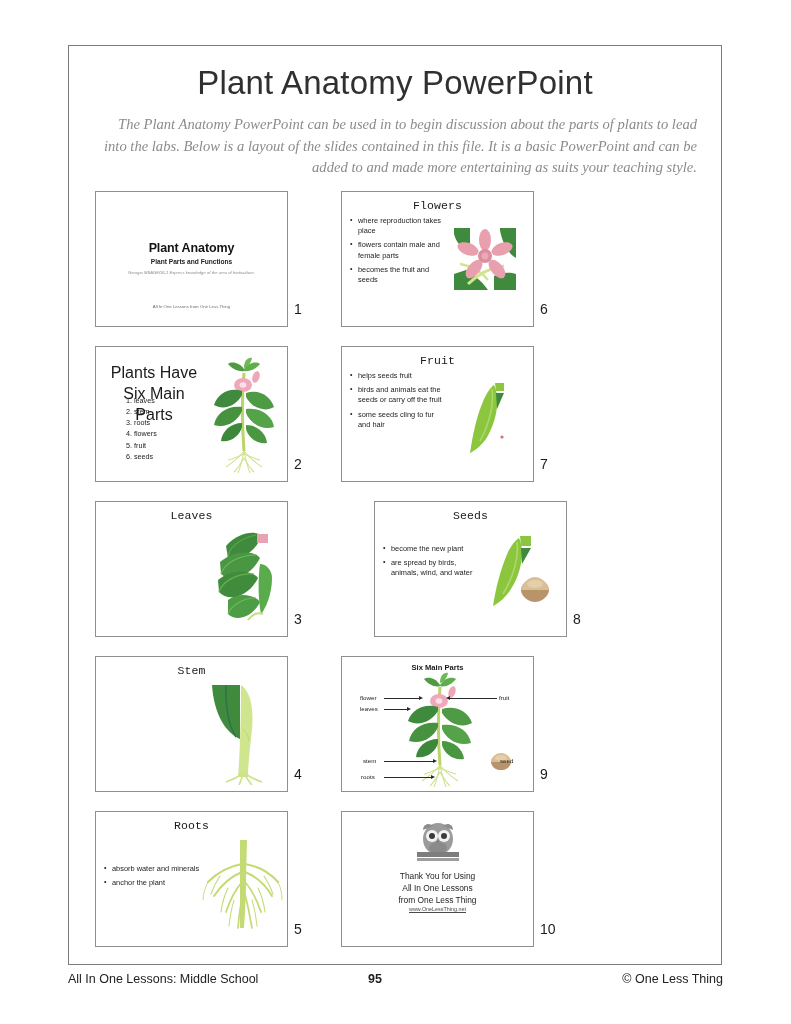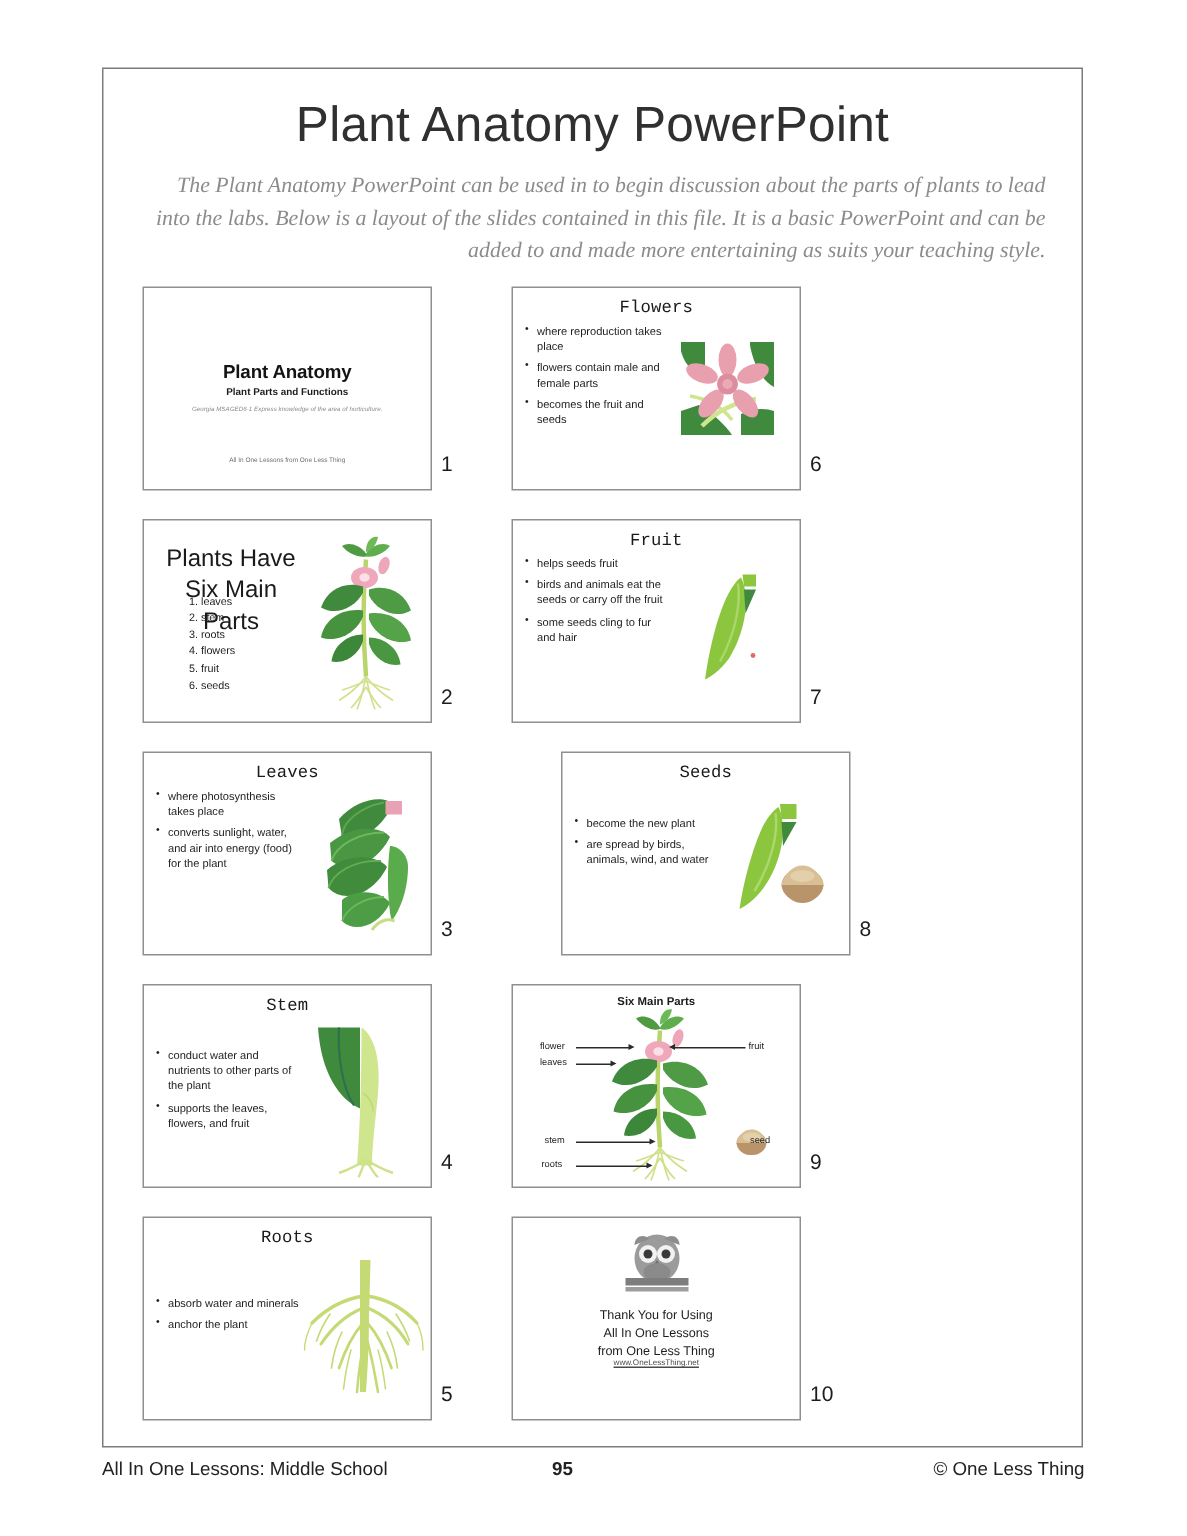--- a/index.html
+++ b/index.html
@@ -270,24 +270,20 @@
               </g>
             </g>
           </svg>
         </div>
         <div class="slide-num">2</div>
       </div>
 
       <div class="slide-cell" style="left:26px; top:310px;">
         <div class="slide">
           <div class="s-title">Leaves</div>
-          <div class="s-bullets">
-            <div class="bul"><span>where </span><b>photosynthesis</b><span> takes place</span></div>
-            <div class="bul"><span>converts sunlight, water, and air into energy (food) for the plant</span></div>
-          </div>
 
           <svg class="art" style="left:112px; top:22px;" width="72" height="104" viewBox="0 0 72 104">
             <path d="M18 22 C30 8 48 6 54 12 C46 30 30 38 20 34 Z" fill="#3f8a3c"></path>
             <path d="M20 34 C20 24 32 14 48 11" stroke="#5ca74f" stroke-width="1.2" fill="none"></path>
             <rect x="49" y="10" width="11" height="9" fill="#e9a2b4"></rect>
             <path d="M12 38 C26 26 46 26 52 34 C42 54 22 58 13 50 Z" fill="#4a9743"></path>
             <path d="M13 50 C16 40 30 31 48 31" stroke="#6bb95b" stroke-width="1.2" fill="none"></path>
             <path d="M10 56 C24 44 44 46 50 54 C40 74 20 78 11 68 Z" fill="#418b3c"></path>
             <path d="M11 68 C14 58 28 49 46 50" stroke="#63b053" stroke-width="1.2" fill="none"></path>
             <path d="M20 76 C30 68 46 70 52 78 C44 94 28 98 20 90 Z" fill="#4d9c46"></path>
@@ -295,24 +291,20 @@
             <path d="M52 40 C58 40 64 46 64 54 C64 70 58 84 53 90 C50 76 50 54 52 40 Z" fill="#5aab4b"></path>
             <path d="M40 96 C44 90 50 88 55 90" stroke="#c6de86" stroke-width="2" fill="none"></path>
           </svg>
         </div>
         <div class="slide-num">3</div>
       </div>
 
       <div class="slide-cell" style="left:26px; top:465px;">
         <div class="slide">
           <div class="s-title">Stem</div>
-          <div class="s-bullets" style="top:42px;">
-            <div class="bul"><span>conduct water and nutrients to other parts of the plant</span></div>
-            <div class="bul"><span>supports the leaves, flowers, and fruit</span></div>
-          </div>
 
           <svg class="art" style="left:112px; top:24px;" width="72" height="104" viewBox="0 0 72 104">
             <path d="M4 4 L32 4 L32 58 C18 52 6 34 4 4 Z" fill="#3f8a3c"></path>
             <path d="M18 4 C17 22 20 44 28 56" stroke="#2f6f4f" stroke-width="1.4" fill="none"></path>
             <path d="M33 4 C42 10 46 26 44 48 C42 68 40 84 40 96 L30 96 C32 72 33 40 33 4 Z" fill="#cfe58e"></path>
             <path d="M34 48 C38 50 40 54 41 60" stroke="#bcd977" stroke-width="1" fill="none"></path>
             <g stroke="#cde289" stroke-width="1.6" fill="none">
               <path d="M36 92 C30 96 24 99 18 101"></path>
               <path d="M36 92 C42 96 48 99 54 101"></path>
               <path d="M35 94 C33 99 32 102 31 104"></path>

